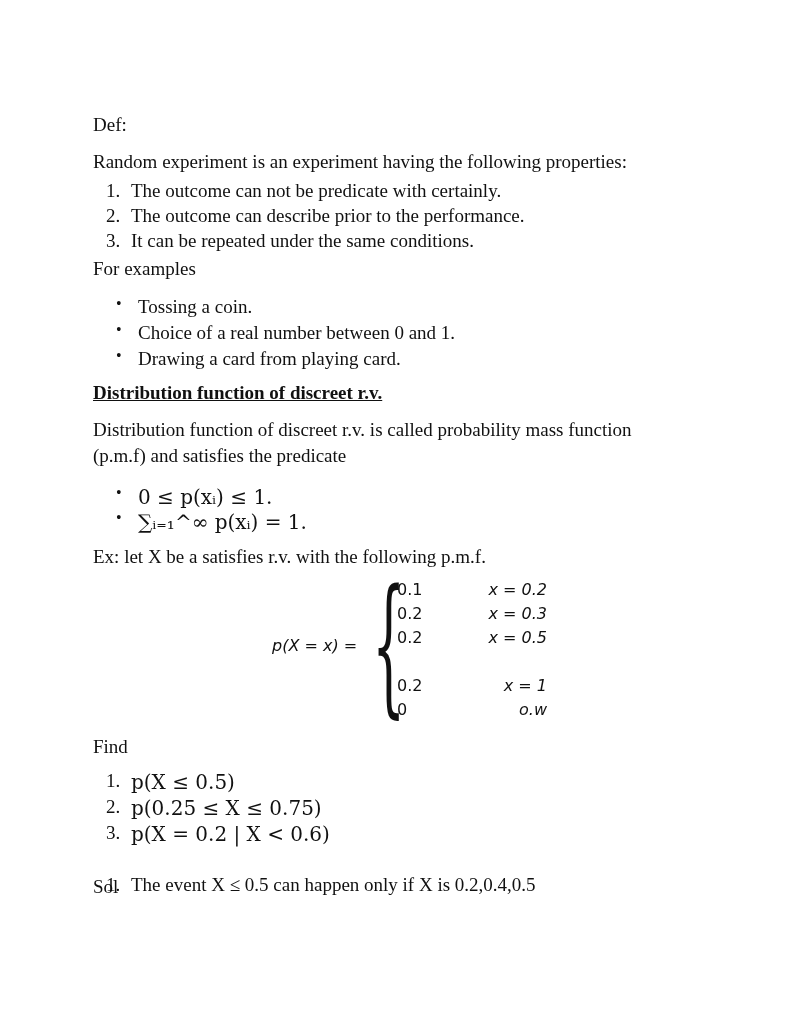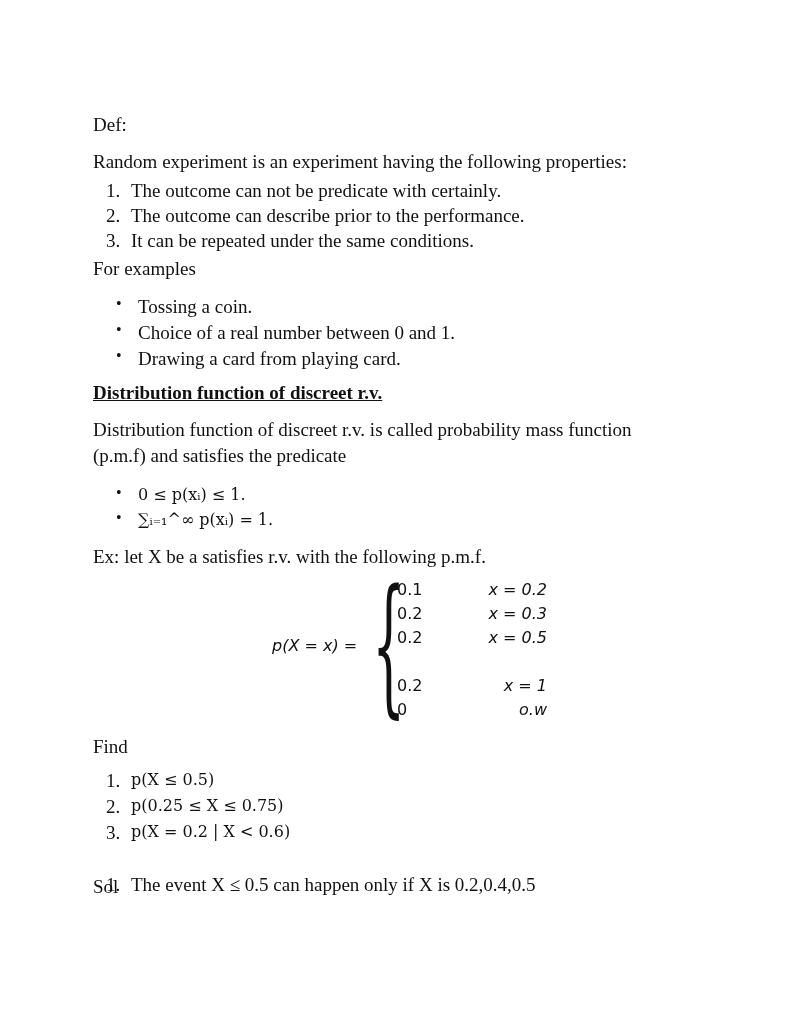--- a/index.html
+++ b/index.html
@@ -5,21 +5,21 @@
   html, body { margin:0; padding:0; background:#ffffff; }
   body { width:791px; height:1024px; position:relative; overflow:hidden;
          font-family:"Liberation Serif", serif; color:#111; font-size:19px; }
   .line { position:absolute; left:93px; white-space:nowrap; }
   .ind { position:absolute; left:106px; white-space:nowrap; }
   .ind .num { display:inline-block; width:24px; }
   .ind .txt { position:absolute; left:25px; top:0; }
   .bul { position:absolute; left:116px; white-space:nowrap; }
   .bul .dot { position:absolute; left:0; top:-1px; font-size:16px; }
   .bul .txt { position:absolute; left:22px; top:0; }
-  .math { font-family:"DejaVu Serif", serif; font-size:16px; }
+  .math { font-family:"DejaVu Serif", serif; font-size:20px; }
   .m-i { font-style:italic; }
   .heading { font-weight:bold; text-decoration:underline;text-align:right; }
   .pmf { position:absolute; left:272px; top:578px; width:270px; height:150px; font-family:"DejaVu Sans", sans-serif; font-size:16px; }
   .pmf .lhs { position:absolute; left:0; top:58px; }
   .pmf .brace { position:absolute; left:100px; top:-8px; font-size:150px; line-height:150px; font-family:"DejaVu Serif", serif; transform:scaleX(0.35); transform-origin:left top; font-weight:100; }
   .pmf .row { position:absolute; left:125px; height:24px; width:150px; }
   .pmf .row .p { position:absolute; left:0; }
   .pmf .row .c { position:absolute; right:0; font-style:italic; }
 </style>
 </head>

